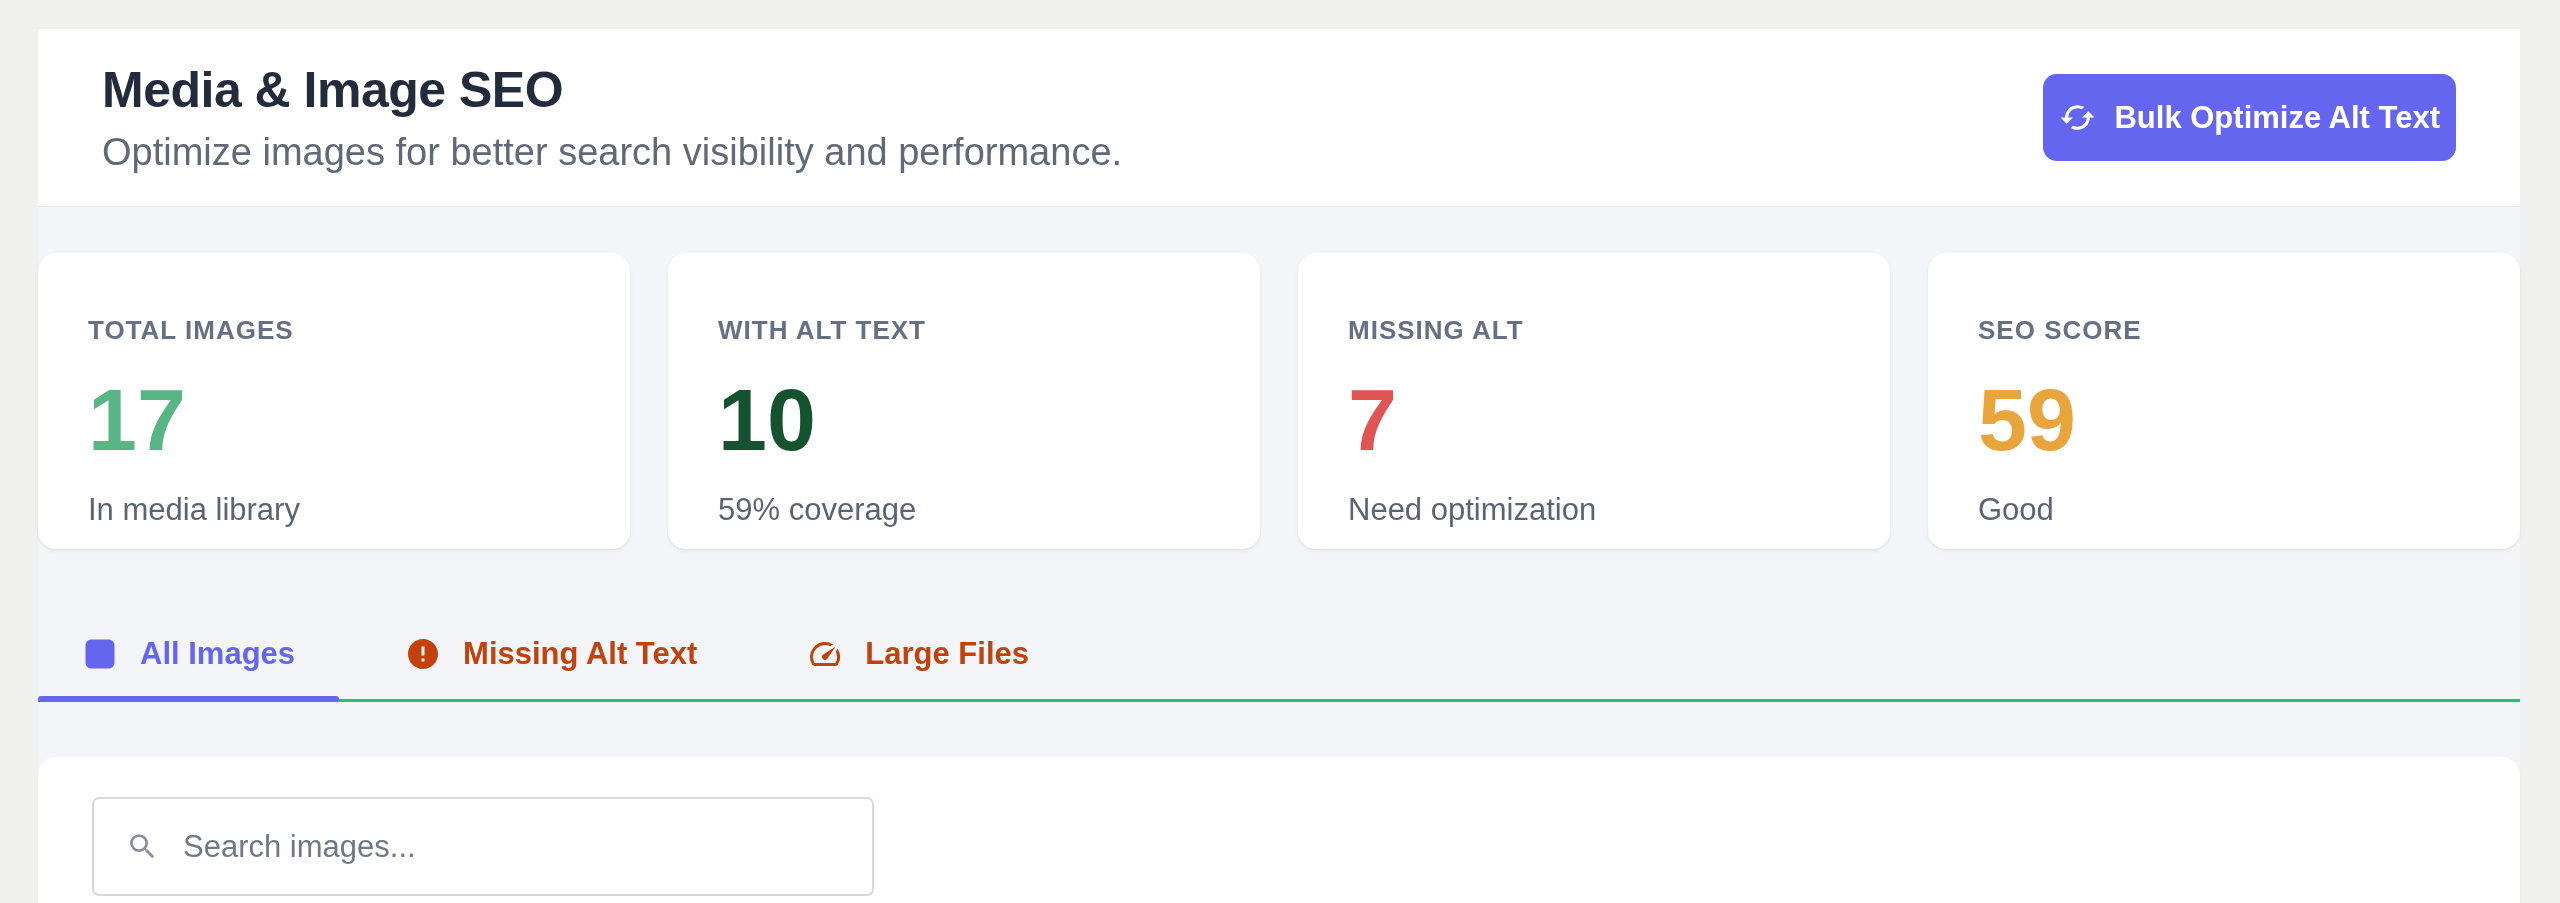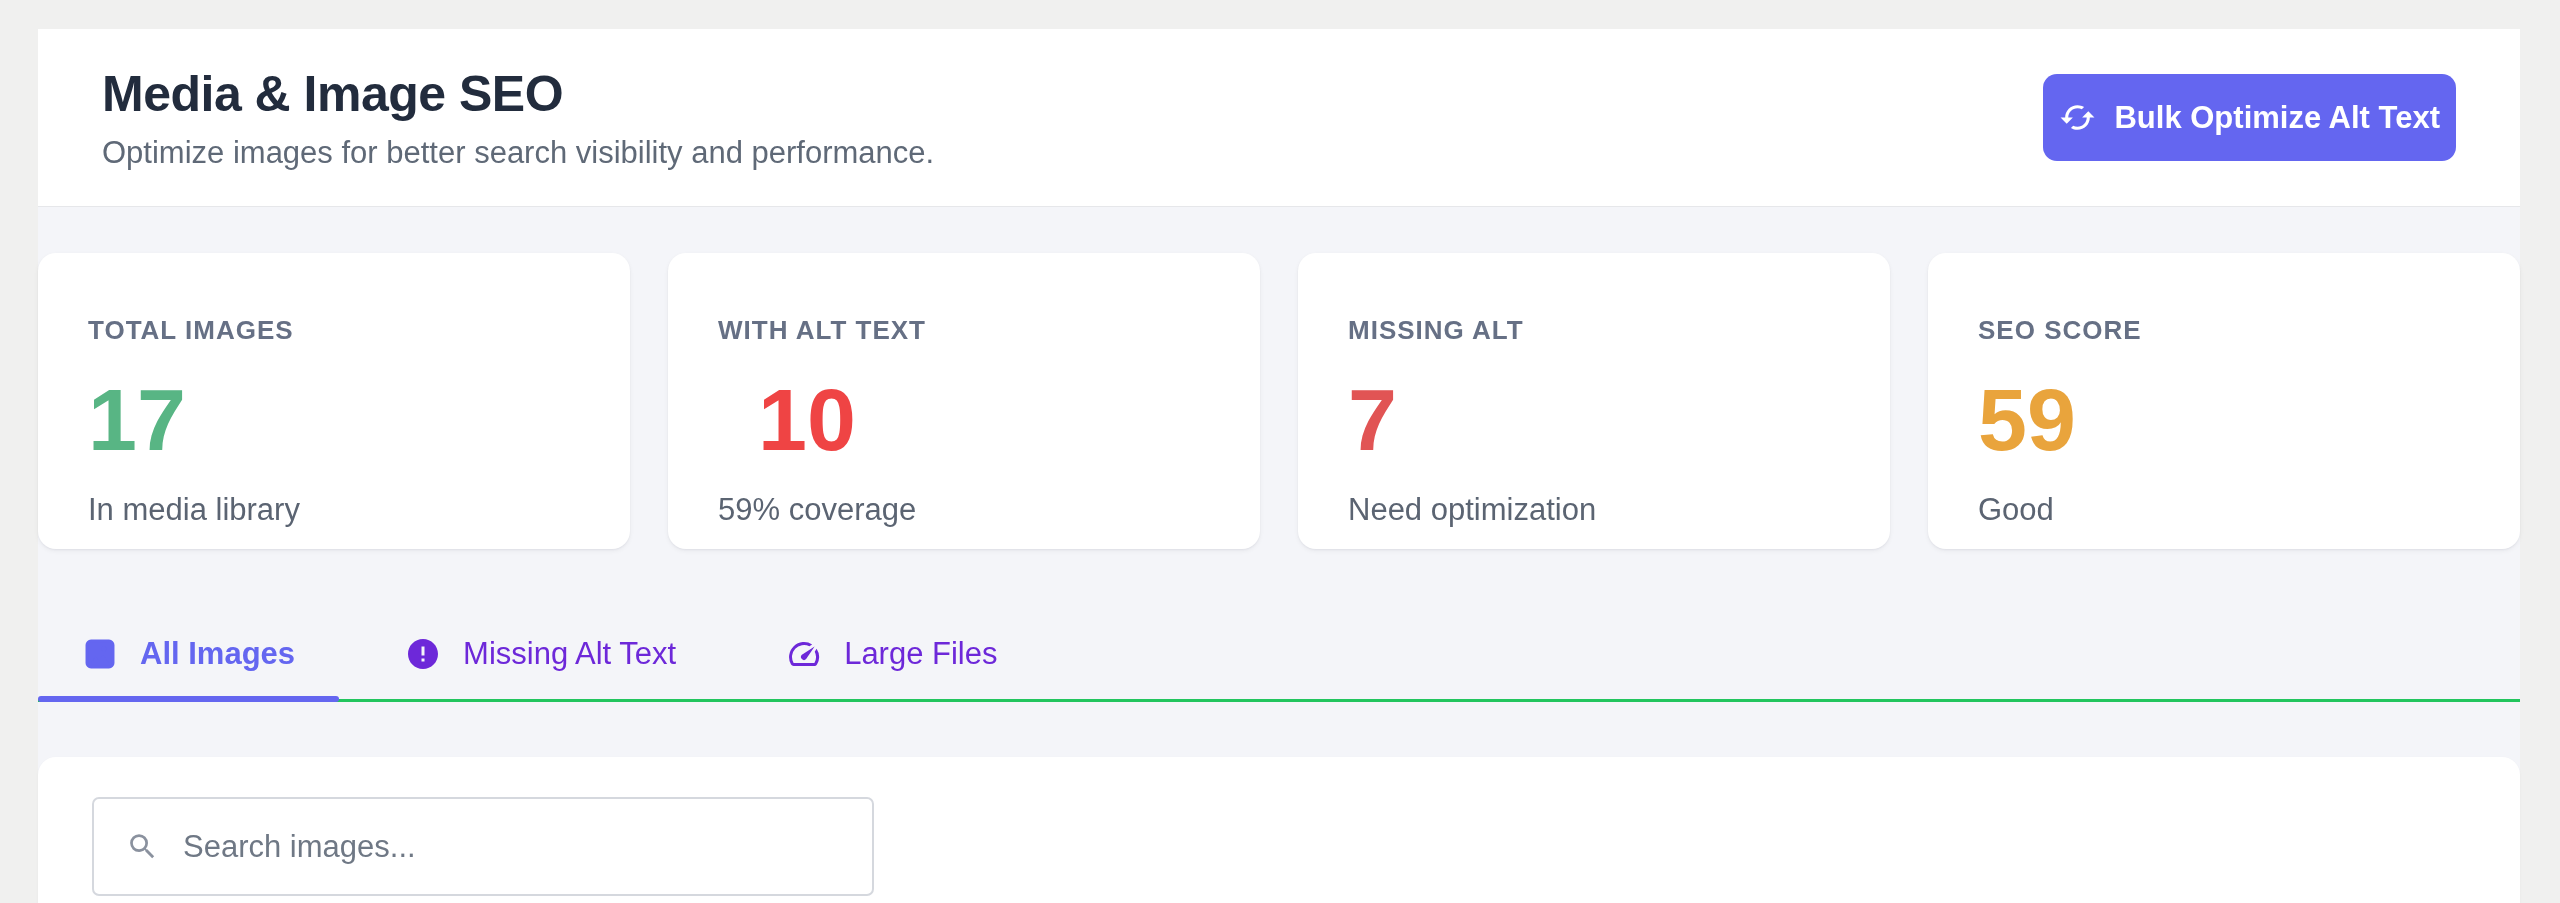--- a/index.html
+++ b/index.html
@@ -13,21 +13,21 @@
 
   
   .page-header {
     position:absolute; left:38px; top:29px; width:2482px; height:178px;
     background:#ffffff;
     border-bottom:1px solid #e6e7ea;
     display:flex; align-items:center; justify-content:space-between;
     padding:0 64px;
   }
   .page-title { font-size:50px; font-weight:700; color:#222c3d; letter-spacing:-0.5px; }
-  .page-subtitle { font-size:31px; color:#5f6977; margin-top:12px; font-weight:400;text-align:center; }
+  .page-subtitle { font-size:38px; color:#5f6977; margin-top:12px; font-weight:400;text-align:center; }
 
   .bulk-btn {
     display:flex; align-items:center; gap:18px;
     background:#6466f0; color:#ffffff;
     font-family:"Liberation Sans", sans-serif;
     font-size:31px; font-weight:600;
     height:87px; padding:0 16px;
     border:none; border-radius:14px;
     cursor:pointer;
   }
@@ -58,21 +58,21 @@
 
   
   .tabs {
     position:absolute; left:0; top:401px; width:100%; height:94px;
     display:flex; align-items:center;
     border-bottom:3px solid #22c55e;
   }
   .tab {
     height:100%; display:flex; align-items:center; gap:22px;
     padding:0 44px; margin-right:22px;
-    font-size:31px; font-weight:400; color:#6d28d9;
+    font-size:31px; font-weight:700; color:#c2410c;
     position:relative; cursor:pointer;
   }
   .tab svg { width:36px; height:36px; fill:currentColor; }
   .tab.active { color:#6466f0; font-weight:600; }
   .tab.active::after {
     content:""; position:absolute; left:0; right:0; bottom:-3px;
     height:6px; background:#6466f0; border-radius:3px;
   }
 
   
@@ -118,21 +118,21 @@
 <div class="content">
 
   <div class="stats">
     <div class="card">
       <div class="card-label">TOTAL IMAGES</div>
       <div class="card-value" style="color: rgb(88, 181, 132);">17</div>
       <div class="card-sub">In media library</div>
     </div>
     <div class="card">
       <div class="card-label">WITH ALT TEXT</div>
-      <div class="card-value" style="color: #ef4444; margin-left: 40px;">10</div>
+      <div class="card-value" style="color: #14532d;">10</div>
       <div class="card-sub">59% coverage</div>
     </div>
     <div class="card">
       <div class="card-label">MISSING ALT</div>
       <div class="card-value" style="color: rgb(225, 84, 84);">7</div>
       <div class="card-sub">Need optimization</div>
     </div>
     <div class="card">
       <div class="card-label">SEO SCORE</div>
       <div class="card-value" style="color: rgb(233, 164, 60);">59</div>

